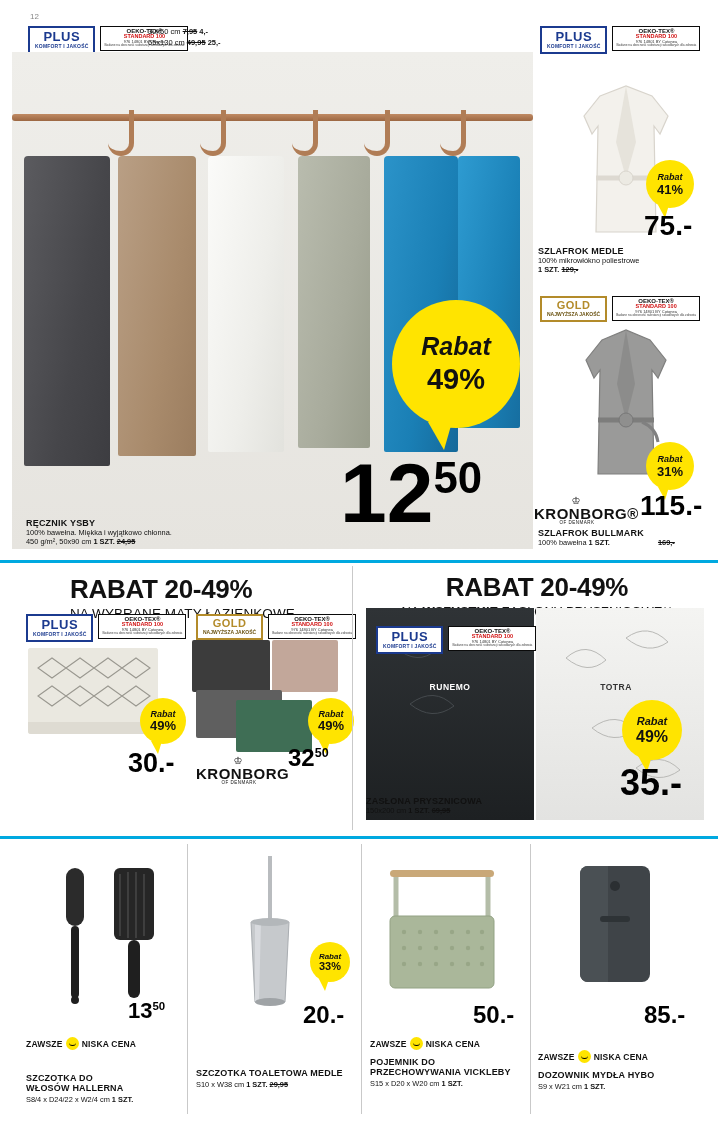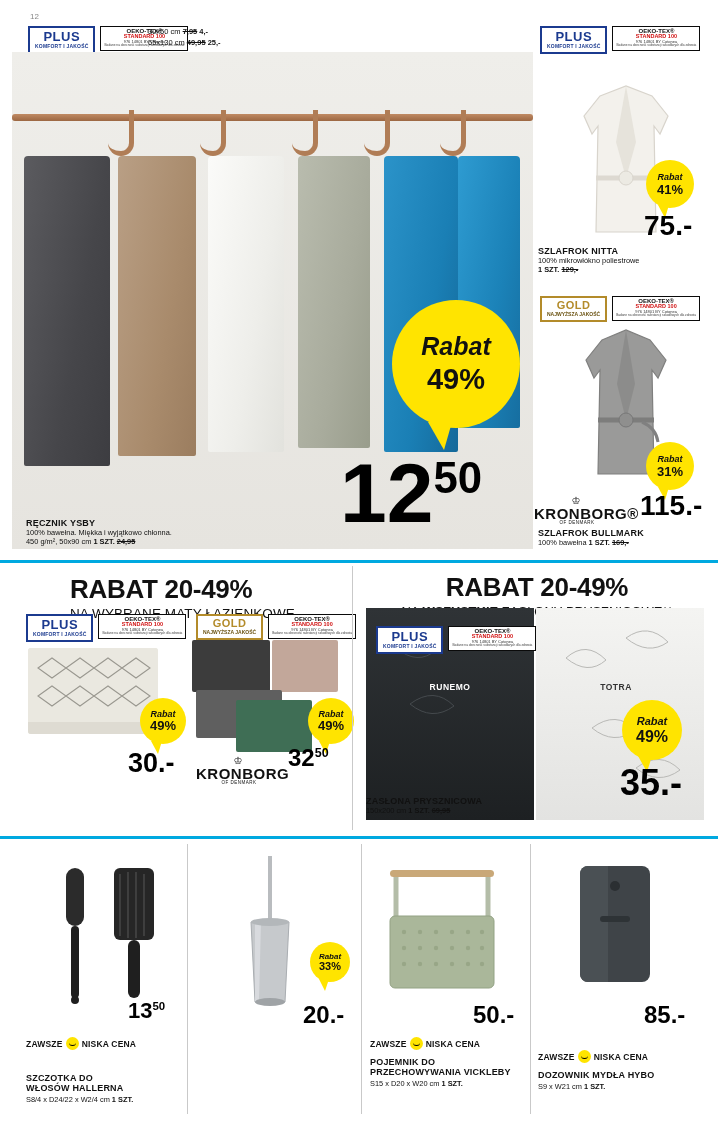--- a/index.html
+++ b/index.html
@@ -232,21 +232,21 @@
 
   <div class="rabat-sticker" style="left:646px; top:160px; width:48px; height:48px;">
     <div class="r-word" style="font-size:9px;">Rabat</div>
     <div class="r-pct" style="font-size:13px; margin-top:1px;">41%</div>
     <div class="tail" style="left:12px; bottom:-10px; border-left:7px solid transparent; border-right:4px solid transparent; border-top:13px solid #ffe400;"></div>
   </div>
 
   <div class="price" style="position:absolute; left:644px; top:214px; font-size:28px;">75.-</div>
 
   <div class="panel" style="left:538px; top:246px; width:175px;">
-    <div class="prod-title">SZLAFROK NITTA</div>
+    <div class="prod-title">SZLAFROK MEDLE</div>
     <div class="prod-desc">100% mikrowłókno poliestrowe</div>
     <div class="prod-desc">
       <span style="font-weight:bold;">1 SZT.</span>
       <span class="strike" style="font-weight:bold;">129,-</span>
     </div>
   </div>
 
   <div class="panel" style="left:540px; top:296px;">
     <div class="badge-row">
       <div class="badge-gold">
@@ -284,21 +284,21 @@
     <div class="kb-crown">♔</div>
     <div class="kb-name">KRONBORG®</div>
     <div class="kb-sub">OF DENMARK</div>
   </div>
 
   <div class="panel" style="left:538px; top:528px; width:175px;">
     <div class="prod-title">SZLAFROK BULLMARK</div>
     <div class="prod-desc">
       <span>100% bawełna</span>
       <span style="font-weight:bold;">1 SZT.</span>
-      <span class="strike" style="font-weight:bold;">169,-</span>
+      <span class="strike" style="font-weight:bold;margin-left:46px;">169,-</span>
     </div>
   </div>
 
   <div style="position:absolute; left:0; top:560px; width:718px; height:3px; background:#00a9e0;"></div>
 
   <div class="panel" style="left:70px; top:574px; width:290px;">
     <div class="sec-title" style="font-size:26px;">RABAT 20-49%</div>
     <div style="font-size:13.5px; letter-spacing:.1px; margin-top:1px;">NA WYBRANE MATY ŁAZIENKOWE</div>
   </div>
 
@@ -490,20 +490,28 @@
       <ellipse cx="45" cy="70" rx="19" ry="4" fill="#b3b7ba"></ellipse>
       <ellipse cx="45" cy="150" rx="15" ry="4" fill="#9fa3a6"></ellipse>
     </svg>
   </div>
   <div class="rabat-sticker" style="left:310px; top:942px; width:40px; height:40px;">
     <div class="r-word" style="font-size:8px;">Rabat</div>
     <div class="r-pct" style="font-size:11px;">33%</div>
     <div class="tail" style="left:9px; bottom:-9px; border-left:6px solid transparent; border-right:4px solid transparent; border-top:12px solid #ffe400;"></div>
   </div>
   <div class="price" style="position:absolute; left:303px; top:1005px; font-size:24px;">20.-</div>
+  <div class="panel" style="left:196px; top:1068px; width:160px;">
+    <div class="prod-title">SZCZOTKA TOALETOWA MEDLE</div>
+    <div class="prod-desc" style="margin-top:2px;">
+      <span>S10 x W38 cm</span>
+      <span style="font-weight:bold;">1 SZT.</span>
+      <span class="strike" style="font-weight:bold;">29,95</span>
+    </div>
+  </div>
 
   <div style="position:absolute; left:372px; top:860px; width:140px; height:145px;">
     <svg width="140" height="145" viewBox="0 0 140 145">
       <rect x="18" y="10" width="104" height="7" rx="3.5" fill="#c9a878"></rect>
       <path d="M24 17 L24 58" stroke="#b4bda8" stroke-width="5"></path>
       <path d="M116 17 L116 58" stroke="#b4bda8" stroke-width="5"></path>
       <rect x="18" y="56" width="104" height="72" rx="5" fill="#aab79a" stroke="#93a284"></rect>
       <g fill="#98a687">
         <circle cx="32" cy="72" r="2.2"></circle>
           <circle cx="48" cy="72" r="2.2"></circle>

